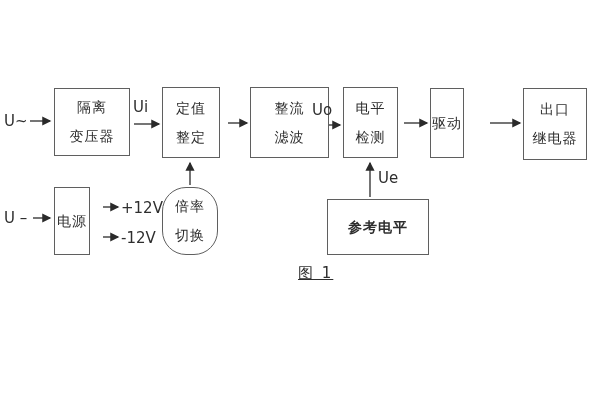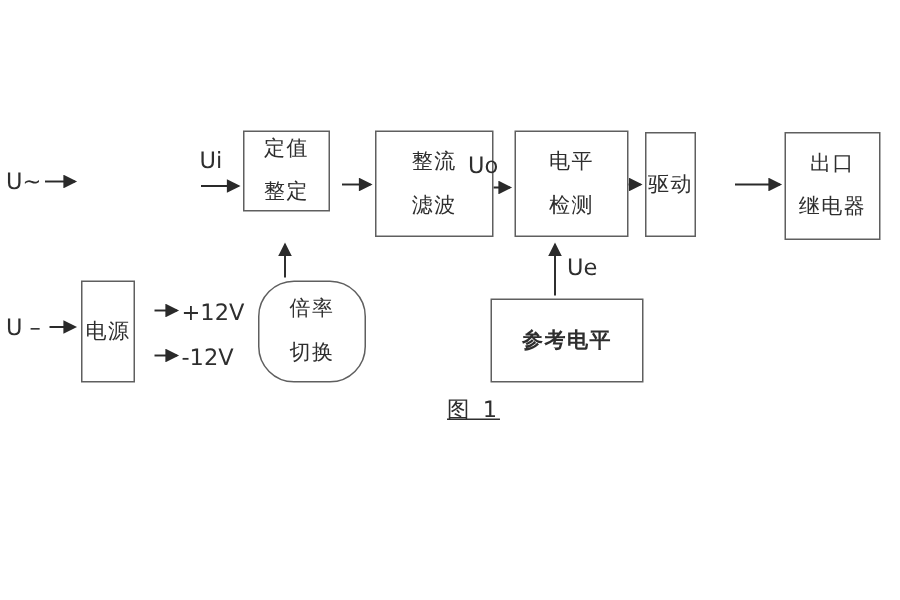--- a/index.html
+++ b/index.html
@@ -38,27 +38,27 @@
     position:absolute;
     font-size:15px;
     letter-spacing:2px;
     color:#2e2e2e;
     white-space:nowrap;
   }
   svg.wires{position:absolute;left:0;top:0;pointer-events:none;}
 
   
   .b-transformer{left:54px;top:88px;width:76px;height:68px;}
-  .b-setpoint{left:162px;top:87px;width:58px;height:54px;font-family:Liberation Serif, serif;}
+  .b-setpoint{left:162px;top:87px;width:58px;height:71px;font-family:Liberation Serif, serif;}
   .b-rectifier{left:250px;top:87px;width:79px;height:71px;}
-  .b-level{left:343px;top:87px;width:76px;height:71px;}
+  .b-level{left:343px;top:87px;width:55px;height:71px;}
   .b-driver{left:430px;top:88px;width:34px;height:70px;}
   .b-relay{left:523px;top:88px;width:64px;height:72px;}
   .b-power{left:54px;top:187px;width:36px;height:68px;}
-  .b-ratio{left:172px;top:187px;width:72px;height:68px;border-radius:24px;}
+  .b-ratio{left:162px;top:187px;width:56px;height:68px;border-radius:24px;}
   .b-reference{left:327px;top:199px;width:102px;height:56px;row-gap:0;font-weight:bold;}
 
   
   .l-uac{left:4px;top:112px;}
   .l-ui{left:133px;top:98px;}
   .l-uo{left:312px;top:101px;}
   .l-udc{left:4px;top:209px;}
   .l-p12{left:121px;top:199px;}
   .l-m12{left:121px;top:229px;}
   .l-ue{left:378px;top:169px;}
@@ -83,20 +83,24 @@
       <line x1="404" y1="123" x2="427" y2="123" marker-end="url(#arr)"></line>
       <line x1="490" y1="123" x2="520" y2="123" marker-end="url(#arr)"></line>
       <line x1="33" y1="218" x2="50" y2="218" marker-end="url(#arr)"></line>
       <line x1="103" y1="207" x2="118" y2="207" marker-end="url(#arr)"></line>
       <line x1="103" y1="237" x2="118" y2="237" marker-end="url(#arr)"></line>
       <line x1="190" y1="185" x2="190" y2="163" marker-end="url(#arr)"></line>
       <line x1="370" y1="197" x2="370" y2="163" marker-end="url(#arr)"></line>
     </g>
   </svg>
 
+  <div class="box b-transformer">
+    <span>隔离</span>
+    <span>变压器</span>
+  </div>
 
   <div class="box b-setpoint">
     <span>定值</span>
     <span>整定</span>
   </div>
 
   <div class="box b-rectifier">
     <span>整流</span>
     <span>滤波</span>
   </div>

